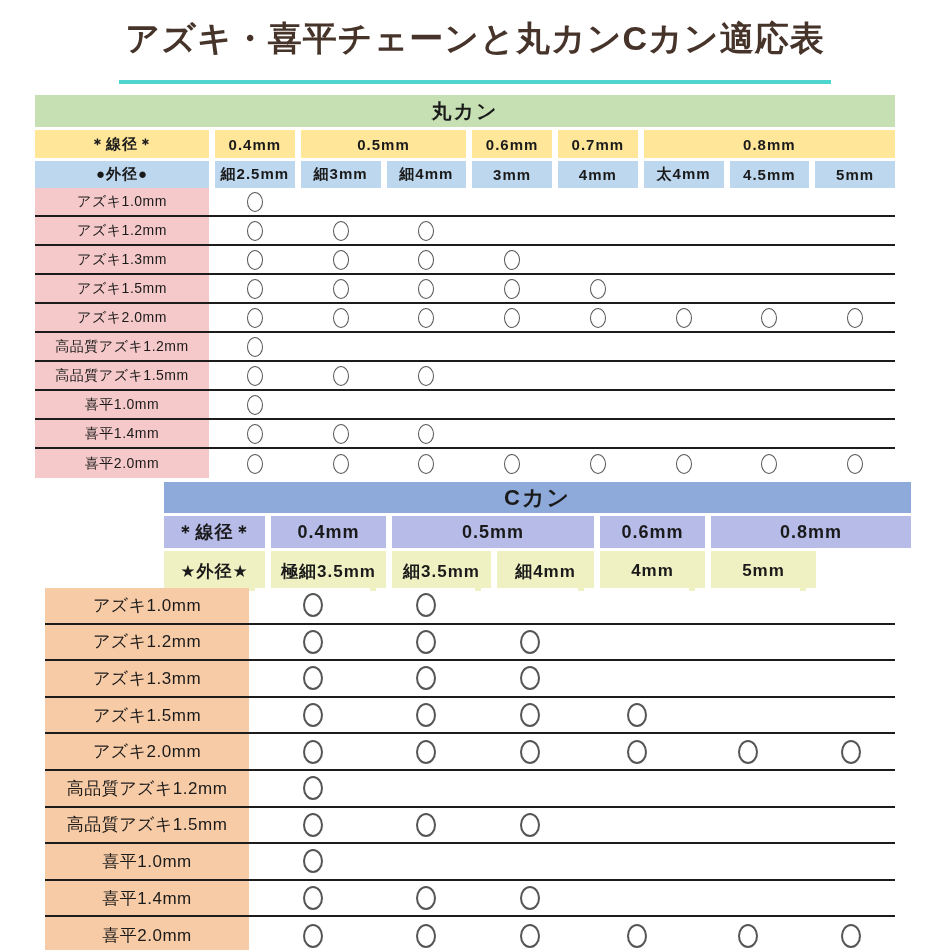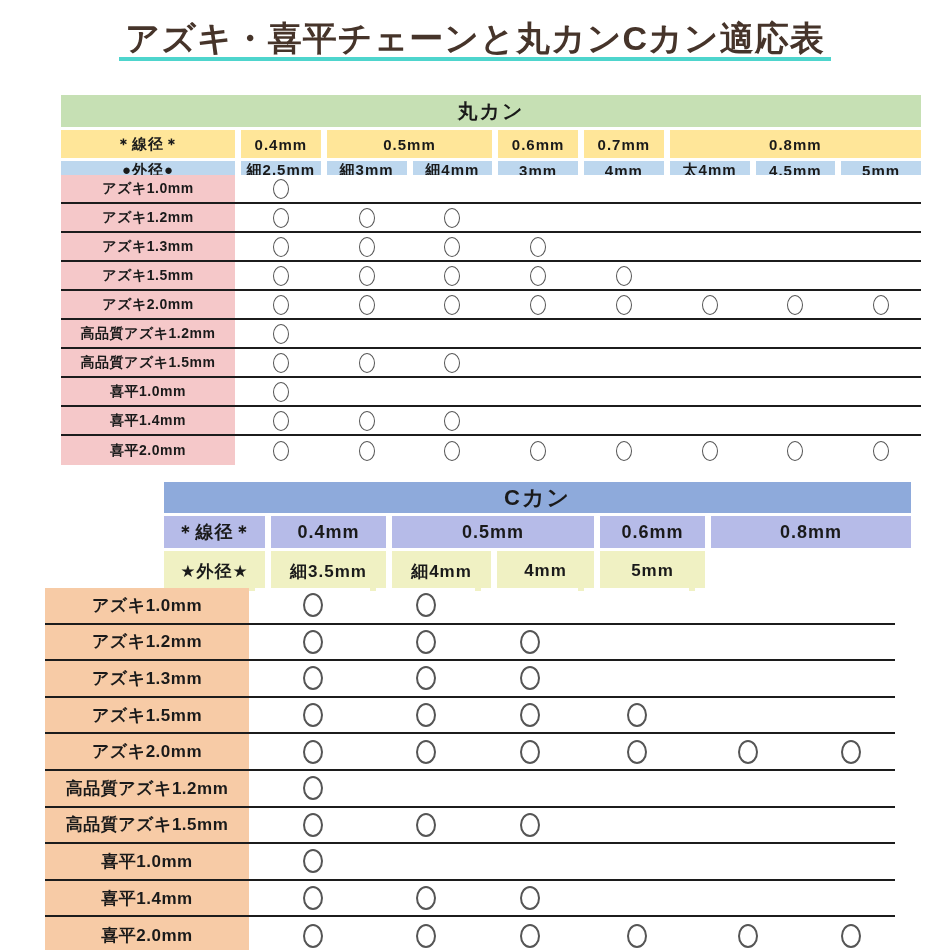--- a/index.html
+++ b/index.html
@@ -13,54 +13,54 @@
   body{
     position:relative;background:#ffffff;overflow:hidden;
     font-family:"Liberation Sans","DejaVu Sans",sans-serif;
     color:var(--c-cell_text);
   }
   
   .title-wrap{position:absolute;top:20px;left:0;width:950px;text-align:center;}
   .title{
     display:inline-block;font-size:34px;font-weight:bold;color:var(--c-title_text);
     letter-spacing:1px;border-bottom:4px solid var(--c-underline);
-    padding:0 6px 0 6px;line-height:1.1;
+    padding:0 6px 23px 6px;line-height:1.1;
   }
   
   .bar{display:flex;align-items:center;justify-content:center;font-weight:bold;}
   .hcell{display:flex;align-items:center;justify-content:center;font-weight:bold;}
   .grid{display:grid;column-gap:6px;}
   
-  .t1{position:absolute;left:61px;top:95px;width:860px;}
+  .t1{position:absolute;left:35px;top:95px;width:860px;}
   .t1-title{height:32px;margin-bottom:3px;background:var(--c-green);font-size:20px;letter-spacing:2px;}
   .t1-grid{grid-template-columns:174px repeat(8,1fr);}
   .t1-wire{height:28px;margin-bottom:3px;}
   .t1-wire .hcell{background:var(--c-yellow);font-size:15px;letter-spacing:1px;}
-  .t1-outer{height:14px;}
+  .t1-outer{height:27px;}
   .t1-outer .hcell{background:var(--c-blue);font-size:15px;letter-spacing:1px;}
   .t1-body .drow{height:29px;}
   .t1-body .drow:not(:last-child){border-bottom:2px solid var(--c-line);}
   .t1-body .rlabel{background:var(--c-pink);font-size:14px;}
   .t1-body .circle{width:16px;height:20px;border:1.5px solid var(--c-circle);border-radius:50%;}
   
   .t2-head{position:absolute;left:164px;top:482px;width:747px;}
   .t2-title{height:31px;margin-bottom:3px;background:var(--c-steel_blue);font-size:22px;letter-spacing:2px;}
   .t2h-grid{grid-template-columns:101px 115px 99px 97px 105px 105px 1fr;}
   .t2-wire{height:32px;margin-bottom:3px;}
   .t2-wire .hcell{background:var(--c-periwinkle);font-size:18px;letter-spacing:1px;}
   .t2-outer{height:40px;}
   .t2-outer .hcell{background:var(--c-pale_yellow);font-size:17px;letter-spacing:1px;}
   .t2-body{position:absolute;left:45px;top:588px;width:850px;}
   .t2d-grid{grid-template-columns:204px 115px 99px 97px 105px 105px 1fr;}
   .t2-body .drow{height:36.6px;}
   .t2-body .drow:not(:last-child){border-bottom:2.5px solid var(--c-line);}
   .t2-body .rlabel{background:var(--c-orange);font-size:17px;}
   .t2-body .circle{width:20px;height:24px;border:2px solid var(--c-circle);border-radius:50%;}
   
-  .drow .rlabel{display:flex;align-items:center;justify-content:center;font-weight:bold;letter-spacing:0.5px;}
+  .drow .rlabel{display:flex;align-items:center;justify-content:center;font-weight:normal;letter-spacing:0.5px;}
   .drow .cell{display:flex;align-items:center;justify-content:center;background:#ffffff;}
 </style>
 </head>
 <body>
 
 <div class="title-wrap">
   <span class="title">アズキ・喜平チェーンと丸カンCカン適応表</span>
 </div>
 
 <div class="t1">
@@ -276,20 +276,21 @@
   <div class="t2-title bar">Cカン</div>
   <div class="grid t2h-grid t2-wire">
     <div class="hcell">＊線径＊</div>
   <div class="hcell">0.4mm</div>
       <div class="hcell" style="grid-column: span 2;">0.5mm</div>
       <div class="hcell">0.6mm</div>
       <div class="hcell" style="grid-column: span 2;">0.8mm</div>
     </div>
   <div class="grid t2h-grid t2-outer">
     <div class="hcell">★外径★</div>
+  <div class="hcell">極細3.5mm</div>
       <div class="hcell">細3.5mm</div>
       <div class="hcell">細4mm</div>
       <div class="hcell">4mm</div>
       <div class="hcell">5mm</div>
     </div>
 </div>
 
 <div class="t2-body">
     <div class="grid t2d-grid drow">
       <div class="rlabel">アズキ1.0mm</div>

